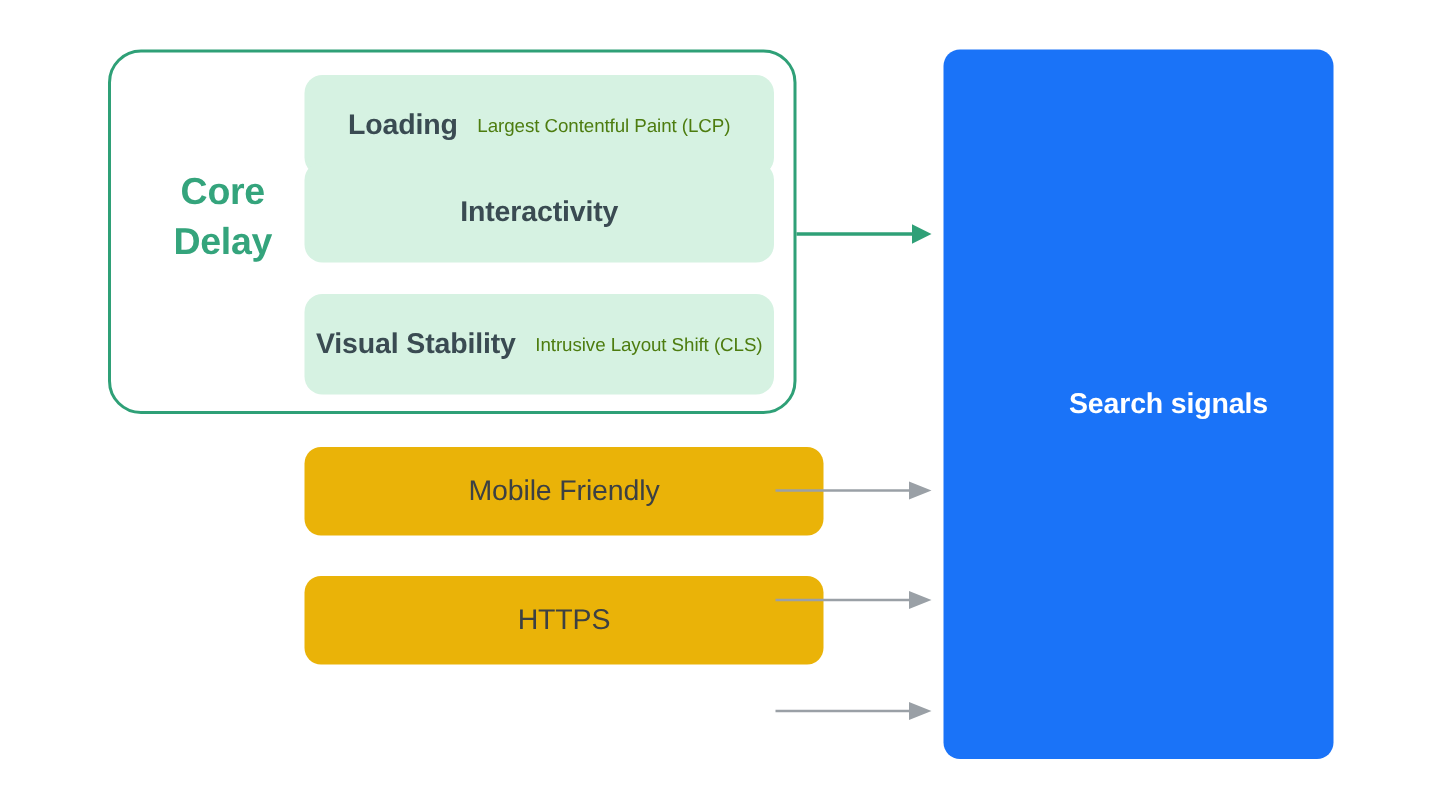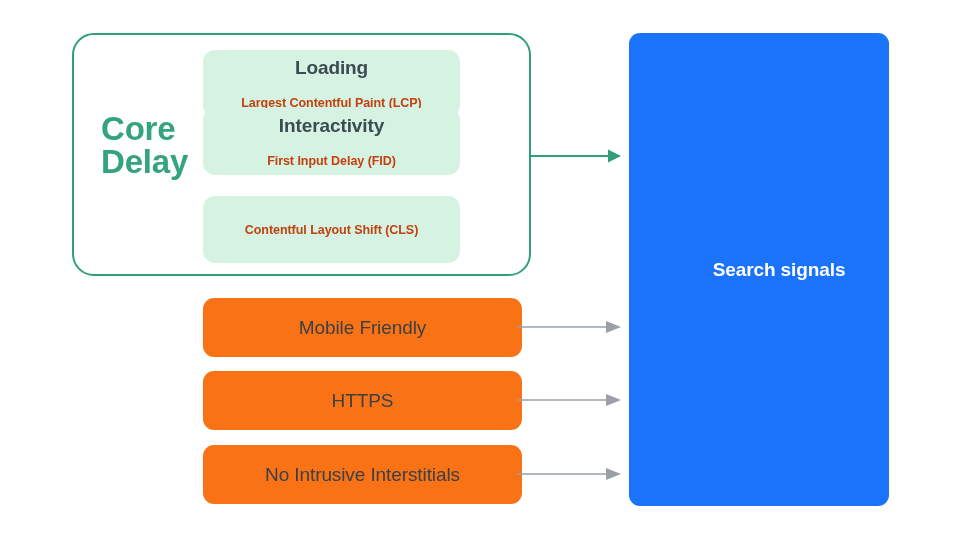--- a/index.html
+++ b/index.html
@@ -32,79 +32,78 @@
     background: transparent;
   }
 
   
   .cwv-label {
     position: absolute;
     left: 101px;
     top: 112px;
     width: 95px;
     color: #34A47C;
-    font-size: 33px;
+    font-size: 25px;
     font-weight: bold;
     line-height: 33px;
     letter-spacing: -0.2px;
-    text-align: left;
+    text-align: center;
   }
   .cwv-label span { display: block; }
 
   
   .pill {
     position: absolute;
     left: 203px;
-    width: 257px;
+    width: 313px;
     height: 67px;
     background: #D6F2E2;
     border-radius: 12px;
     display: flex;
-    flex-direction: column;
     align-items: center;
     justify-content: center;
     box-sizing: border-box;
     gap: 13px;
   }
   .pill-1 { top: 50px; }
   .pill-2 { top: 108px; }
   .pill-3 { top: 196px; }
 
   .pill-title {
     color: #3A4B52;
     font-size: 19px;
     font-weight: bold;
     line-height: 24px;
     letter-spacing: -0.1px;
   }
   .pill-sub {
-    color: #c2410c;
+    color: #4d7c0f;
     font-size: 12.5px;
-    font-weight: bold;
+    font-weight: normal;
     line-height: 18px;
     margin-top: 1px;
     letter-spacing: -0.05px;
   }
 
   
   .greybox {
     position: absolute;
     left: 203px;
-    width: 319px;
+    width: 346px;
     height: 59px;
-    background: #f97316;
+    background: #eab308;
     border-radius: 11px;
     display: flex;
     align-items: center;
     justify-content: center;
     box-sizing: border-box;
     text-align: center;
   }
   .greybox-1 { top: 298px; }
-  .greybox-2 { top: 371px; }
+  .greybox-2 { top: 384px; }
   .greybox-3 { top: 445px; }
 
   .greybox-label {
     color: #3C4043;
     font-size: 19px;
     font-weight: normal;
     line-height: 24px;
     letter-spacing: -0.1px;
   }
 
@@ -155,35 +154,32 @@
     <span>Delay</span>
   </div>
 
   <div class="pill pill-1">
     <div class="pill-title">Loading</div>
     <div class="pill-sub">Largest Contentful Paint (LCP)</div>
   </div>
 
   <div class="pill pill-2">
     <div class="pill-title">Interactivity</div>
-    <div class="pill-sub">First Input Delay (FID)</div>
   </div>
 
   <div class="pill pill-3">
-    <div class="pill-sub">Contentful Layout Shift (CLS)</div>
+    <div class="pill-title">Visual Stability</div>
+    <div class="pill-sub">Intrusive Layout Shift (CLS)</div>
   </div>
 
   <div class="greybox greybox-1">
     <div class="greybox-label">Mobile Friendly</div>
   </div>
   <div class="greybox greybox-2">
     <div class="greybox-label">HTTPS</div>
-  </div>
-  <div class="greybox greybox-3">
-    <div class="greybox-label">No Intrusive Interstitials</div>
   </div>
 
   <div class="blue-box">
     <div class="blue-label">
       <span>Search signals</span>
     </div>
   </div>
 
   <svg class="arrow-layer" viewBox="0 0 960 540" xmlns="http://www.w3.org/2000/svg">
 

